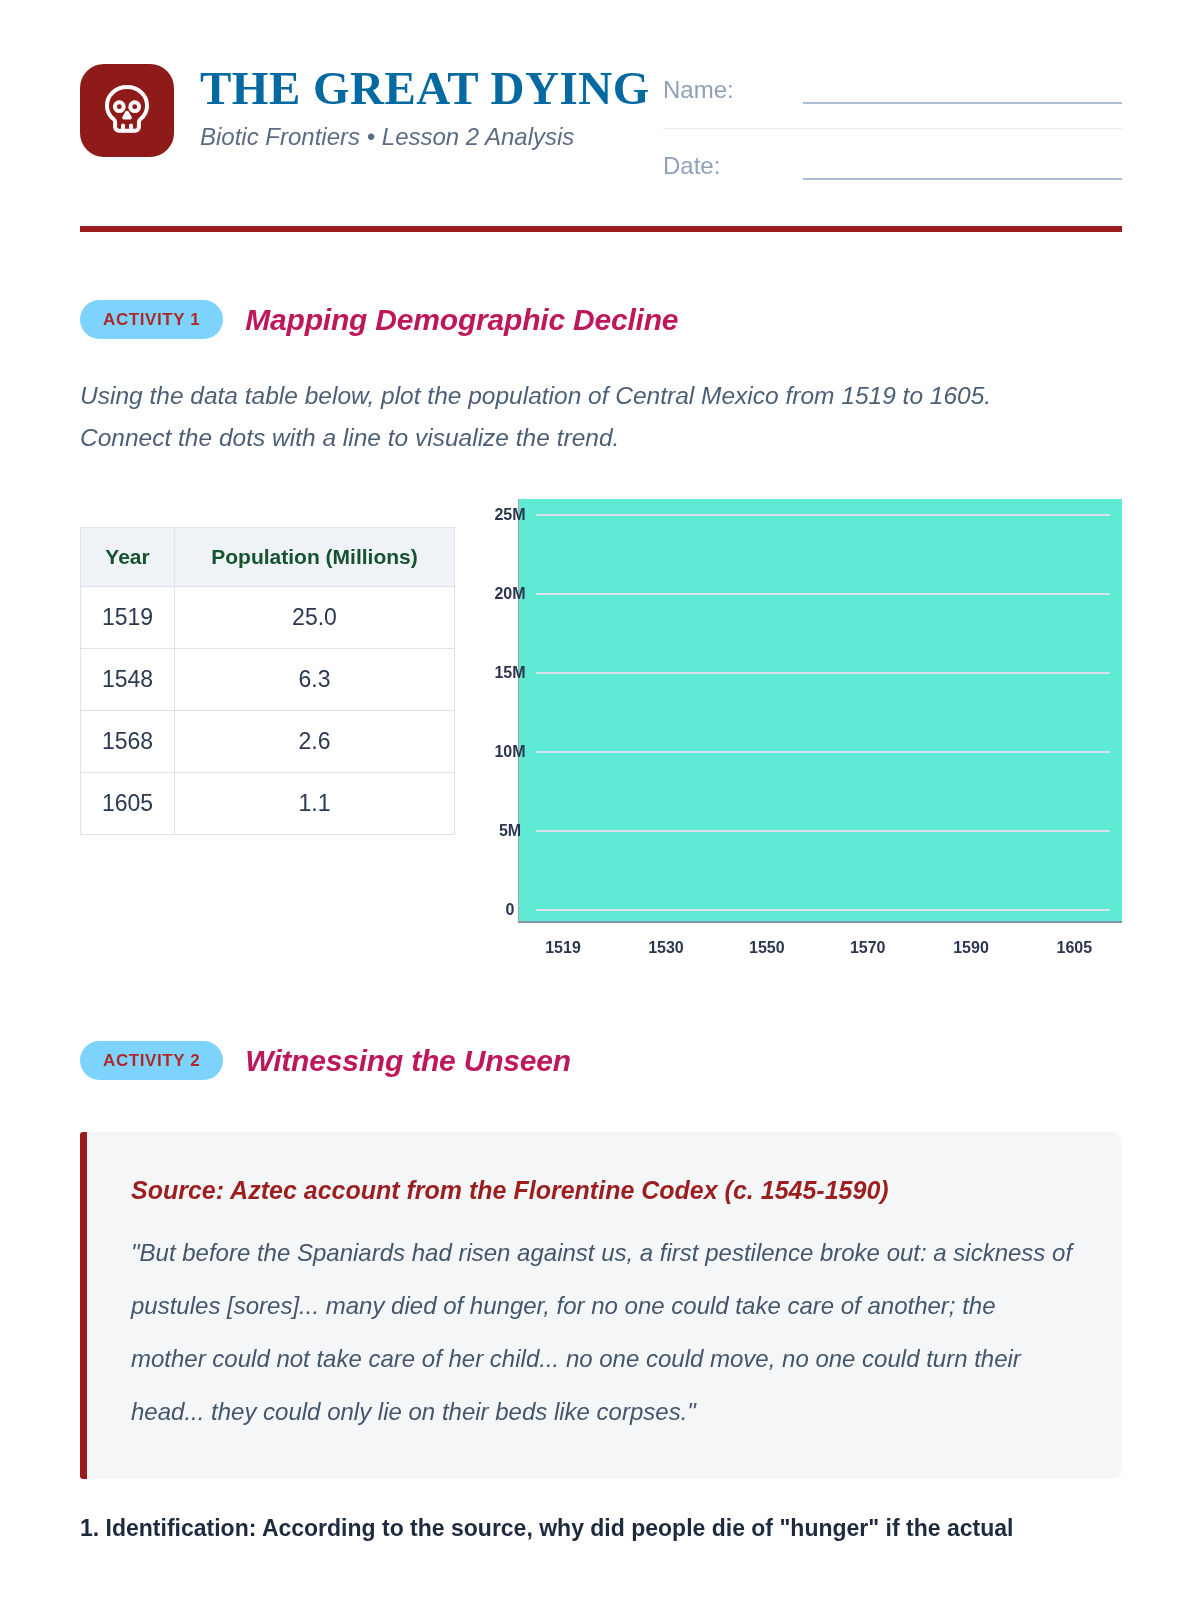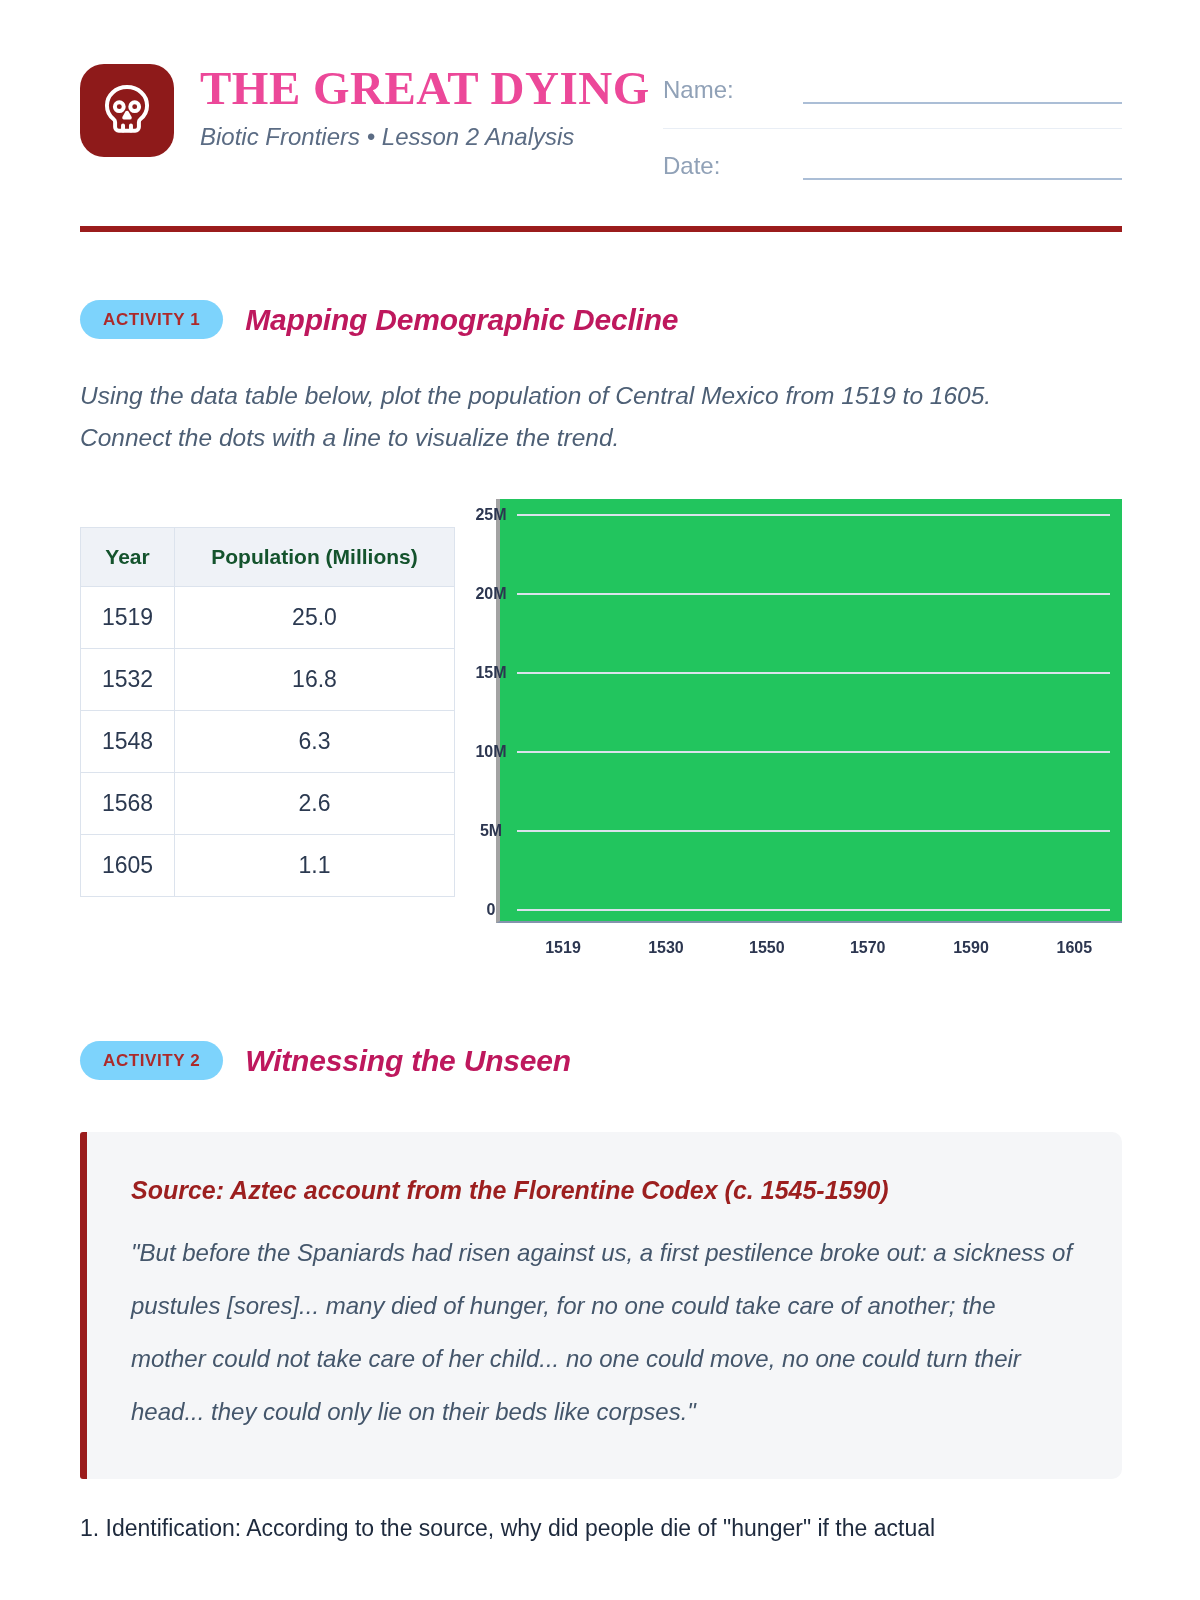--- a/index.html
+++ b/index.html
@@ -14,21 +14,21 @@
   
   .header { display: flex; align-items: flex-start; }
   .logo {
     width: 94px; height: 93px; background: #8e1a1a; border-radius: 24px;
     display: flex; align-items: center; justify-content: center; flex-shrink: 0;
   }
   .logo svg { width: 56px; height: 56px; }
   .title-block { margin-left: 26px; width: 445px; flex-shrink: 0; }
   .page-title {
     font-family: "Liberation Serif", serif; font-weight: 700;
-    font-size: 47px; line-height: 1.05; color: #ec4899;
+    font-size: 47px; line-height: 1.05; color: #0369a1;
     letter-spacing: 0.5px; white-space: nowrap;
   }
   .page-subtitle {
     margin-top: 10px; font-style: italic; font-size: 24px; color: #5b6c84;
   }
   .fields { flex: 1; margin-left: 18px; padding-top: 12px; }
   .field-row { display: flex; align-items: flex-end; }
   .field-row.first { border-bottom: 1px solid #e9eef5; padding-bottom: 24px; }
   .field-row.second { margin-top: 23px; }
   .field-label { font-size: 24px; color: #90a1b7; width: 140px; flex-shrink: 0; }
@@ -64,22 +64,22 @@
     padding: 17px 8px; border: 1px solid #dce3ed; text-align: center;
   }
   .data-table td {
     font-size: 23px; color: #2b3950; text-align: center; padding: 17px 8px;
     border: 1px solid #dce3ed; background: #ffffff;
   }
   .col-year { width: 94px; }
 
   .chart-wrap { flex: 1; margin-left: 25px; margin-top: -28px; }
   .plot {
-    position: relative; margin-left: 16px; height: 424px; background: #22c55e;
-    border-left: 4px solid #a3a3a3; border-bottom: 2px solid #8493ad;
+    position: relative; margin-left: 38px; height: 424px; background: #5eead4;
+    border-left: 1px solid #a3a3a3; border-bottom: 2px solid #8493ad;
   }
   .gridline {
     position: absolute; left: 17px; right: 12px; height: 2px; background: #dae2ec;
   }
   .ytick {
     position: absolute; left: -45px; width: 72px; text-align: center;
     transform: translateY(-50%); font-size: 16px; font-weight: 700; color: #2c3650;
   }
   .xticks { position: relative; height: 46px; margin-left: 38px; }
   .xtick {
@@ -95,21 +95,21 @@
   .source-line {
     color: #9c1f1f; font-weight: 700; font-style: italic; font-size: 25px;
     line-height: 31px;
   }
   .quote-text {
     margin-top: 20px; font-style: italic; font-size: 24px; color: #44566b;
     line-height: 53px; max-width: 960px;
   }
 
   .question {
-    margin-top: 33px; font-size: 23px; font-weight: 400; color: #1e2a3d;
+    margin-top: 33px; font-size: 23px; font-weight: 700; color: #1e2a3d;
     line-height: 1.45; max-width: 1000px;
   }
 </style>
 </head>
 <body>
 
 <div class="content">
 
   <div class="header">
     <div class="logo">
@@ -154,24 +154,20 @@
       <thead>
         <tr>
           <th class="col-year">Year</th>
           <th>Population (Millions)</th>
         </tr>
       </thead>
       <tbody>
         <tr>
           <td>1519</td>
           <td>25.0</td>
-        </tr>
-        <tr>
-          <td>1532</td>
-          <td>16.8</td>
         </tr>
         <tr>
           <td>1548</td>
           <td>6.3</td>
         </tr>
         <tr>
           <td>1568</td>
           <td>2.6</td>
         </tr>
         <tr>

